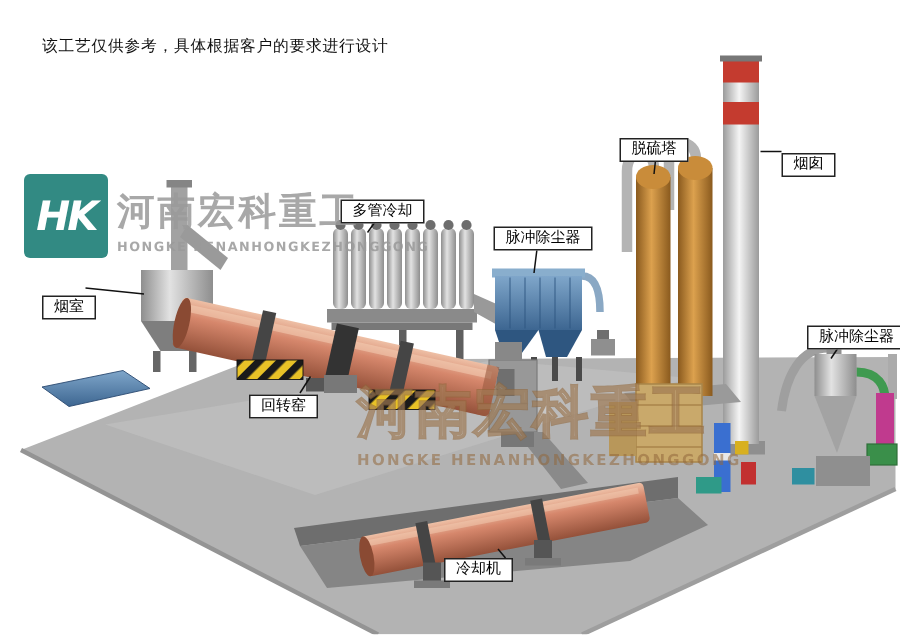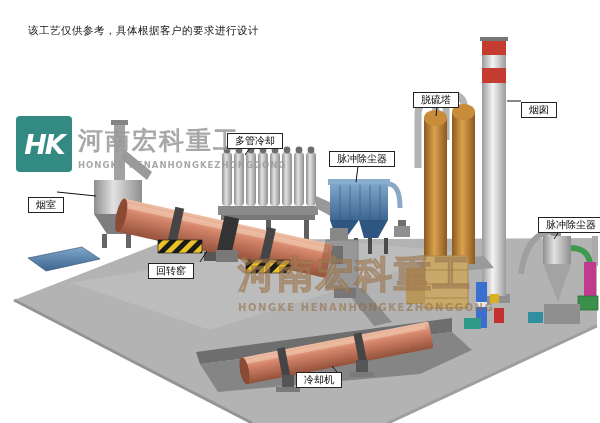--- a/index.html
+++ b/index.html
@@ -241,16 +241,16 @@
     <div class="wm-cn">河南宏科重工</div>
     <div class="wm-en">HONGKE HENANHONGKEZHONGGONG</div>
   </div>
 
   <div class="lbl" style="left:28px;top:197px">烟室</div>
   <div class="lbl" style="left:227px;top:133px">多管冷却</div>
   <div class="lbl" style="left:329px;top:151px">脉冲除尘器</div>
   <div class="lbl" style="left:413px;top:92px">脱硫塔</div>
   <div class="lbl" style="left:521px;top:102px">烟囱</div>
   <div class="lbl" style="left:538px;top:217px">脉冲除尘器</div>
-  <div class="lbl" style="left:148px;top:263px">回转窑</div>
+  <div class="lbl" style="left:166px;top:263px">回转窑</div>
   <div class="lbl" style="left:296px;top:372px">冷却机</div>
 
 </div>
 
 </body></html>

